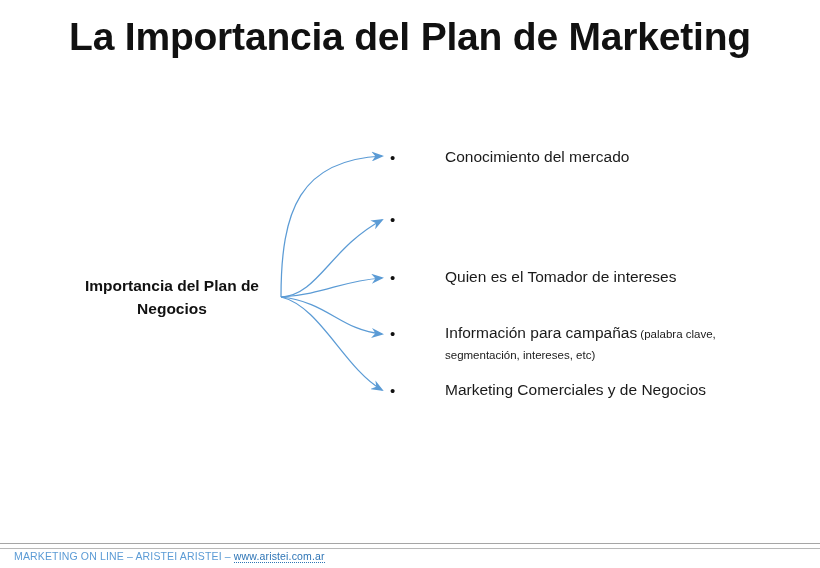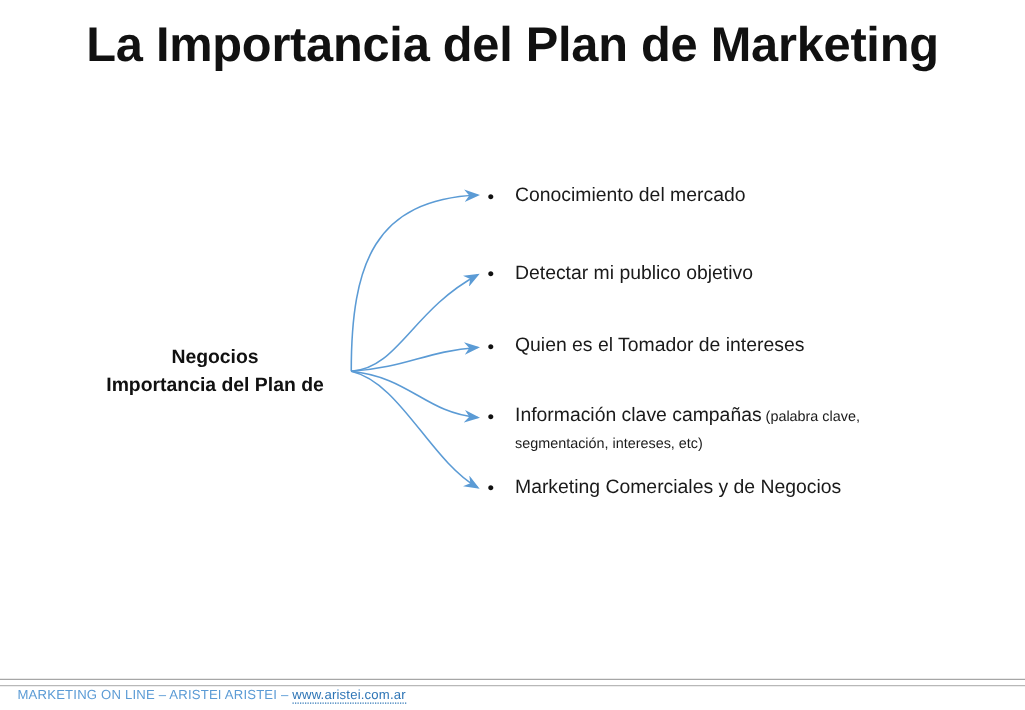--- a/index.html
+++ b/index.html
@@ -68,20 +68,21 @@
     line-height: 20px;
     color: #111111;
     text-align: left;
     padding-top: 1px;
   }
   .bullet-text {
     font-size: 15.5px;
     line-height: 1.33;
     color: #1a1a1a;
     max-width: 300px;
+    margin-left: 33px;
   }
   .bullet-note {
     font-size: 11.5px;
     color: #1a1a1a;
   }
   #footer-rule {
     position: absolute;
     left: 0;
     top: 543px;
     width: 820px;
@@ -107,22 +108,22 @@
   }
 </style>
 </head>
 <body>
 
 <div id="slide">
 
   <div id="slide-title">La Importancia del Plan de Marketing</div>
 
   <div id="root-label">
+    <div>Importancia del Plan de</div>
     <div>Negocios</div>
-    <div>Importancia del Plan de</div>
   </div>
 
   <svg id="arrow-layer" viewBox="0 0 820 568" xmlns="http://www.w3.org/2000/svg">
     <defs>
       <marker id="ah" markerWidth="10" markerHeight="8" refX="8.4" refY="4" orient="auto" markerUnits="strokeWidth">
         <path d="M0,0 L10,4 L0,8 L3.1,4 Z" fill="#5B9BD5"></path>
       </marker>
     </defs>
     <g fill="none" stroke="#5B9BD5" stroke-width="1.25" marker-end="url(#ah)">
       <path d="M281,297 C281,210 300,160 382,156"></path>
@@ -137,36 +138,33 @@
 
     <div class="bullet-row" style="top:147px;">
       <div class="bullet-dot">•</div>
       <div class="bullet-text">
         <span>Conocimiento del mercado</span><span class="bullet-note"></span>
       </div>
     </div>
 
     <div class="bullet-row" style="top:209px;">
       <div class="bullet-dot">•</div>
-      <div class="bullet-text">
-        <span>Detectar mi publico objetivo</span><span class="bullet-note"></span>
-      </div>
     </div>
 
     <div class="bullet-row" style="top:267px;">
       <div class="bullet-dot">•</div>
       <div class="bullet-text">
         <span>Quien es el Tomador de intereses</span><span class="bullet-note"></span>
       </div>
     </div>
 
     <div class="bullet-row" style="top:323px;">
       <div class="bullet-dot">•</div>
       <div class="bullet-text">
-        <span>Información clave campañas</span><span class="bullet-note"> (palabra clave, segmentación, intereses, etc)</span>
+        <span>Información para campañas</span><span class="bullet-note"> (palabra clave, segmentación, intereses, etc)</span>
       </div>
     </div>
 
     <div class="bullet-row" style="top:380px;">
       <div class="bullet-dot">•</div>
       <div class="bullet-text">
         <span>Marketing Comerciales y de Negocios</span><span class="bullet-note"></span>
       </div>
     </div>
 

